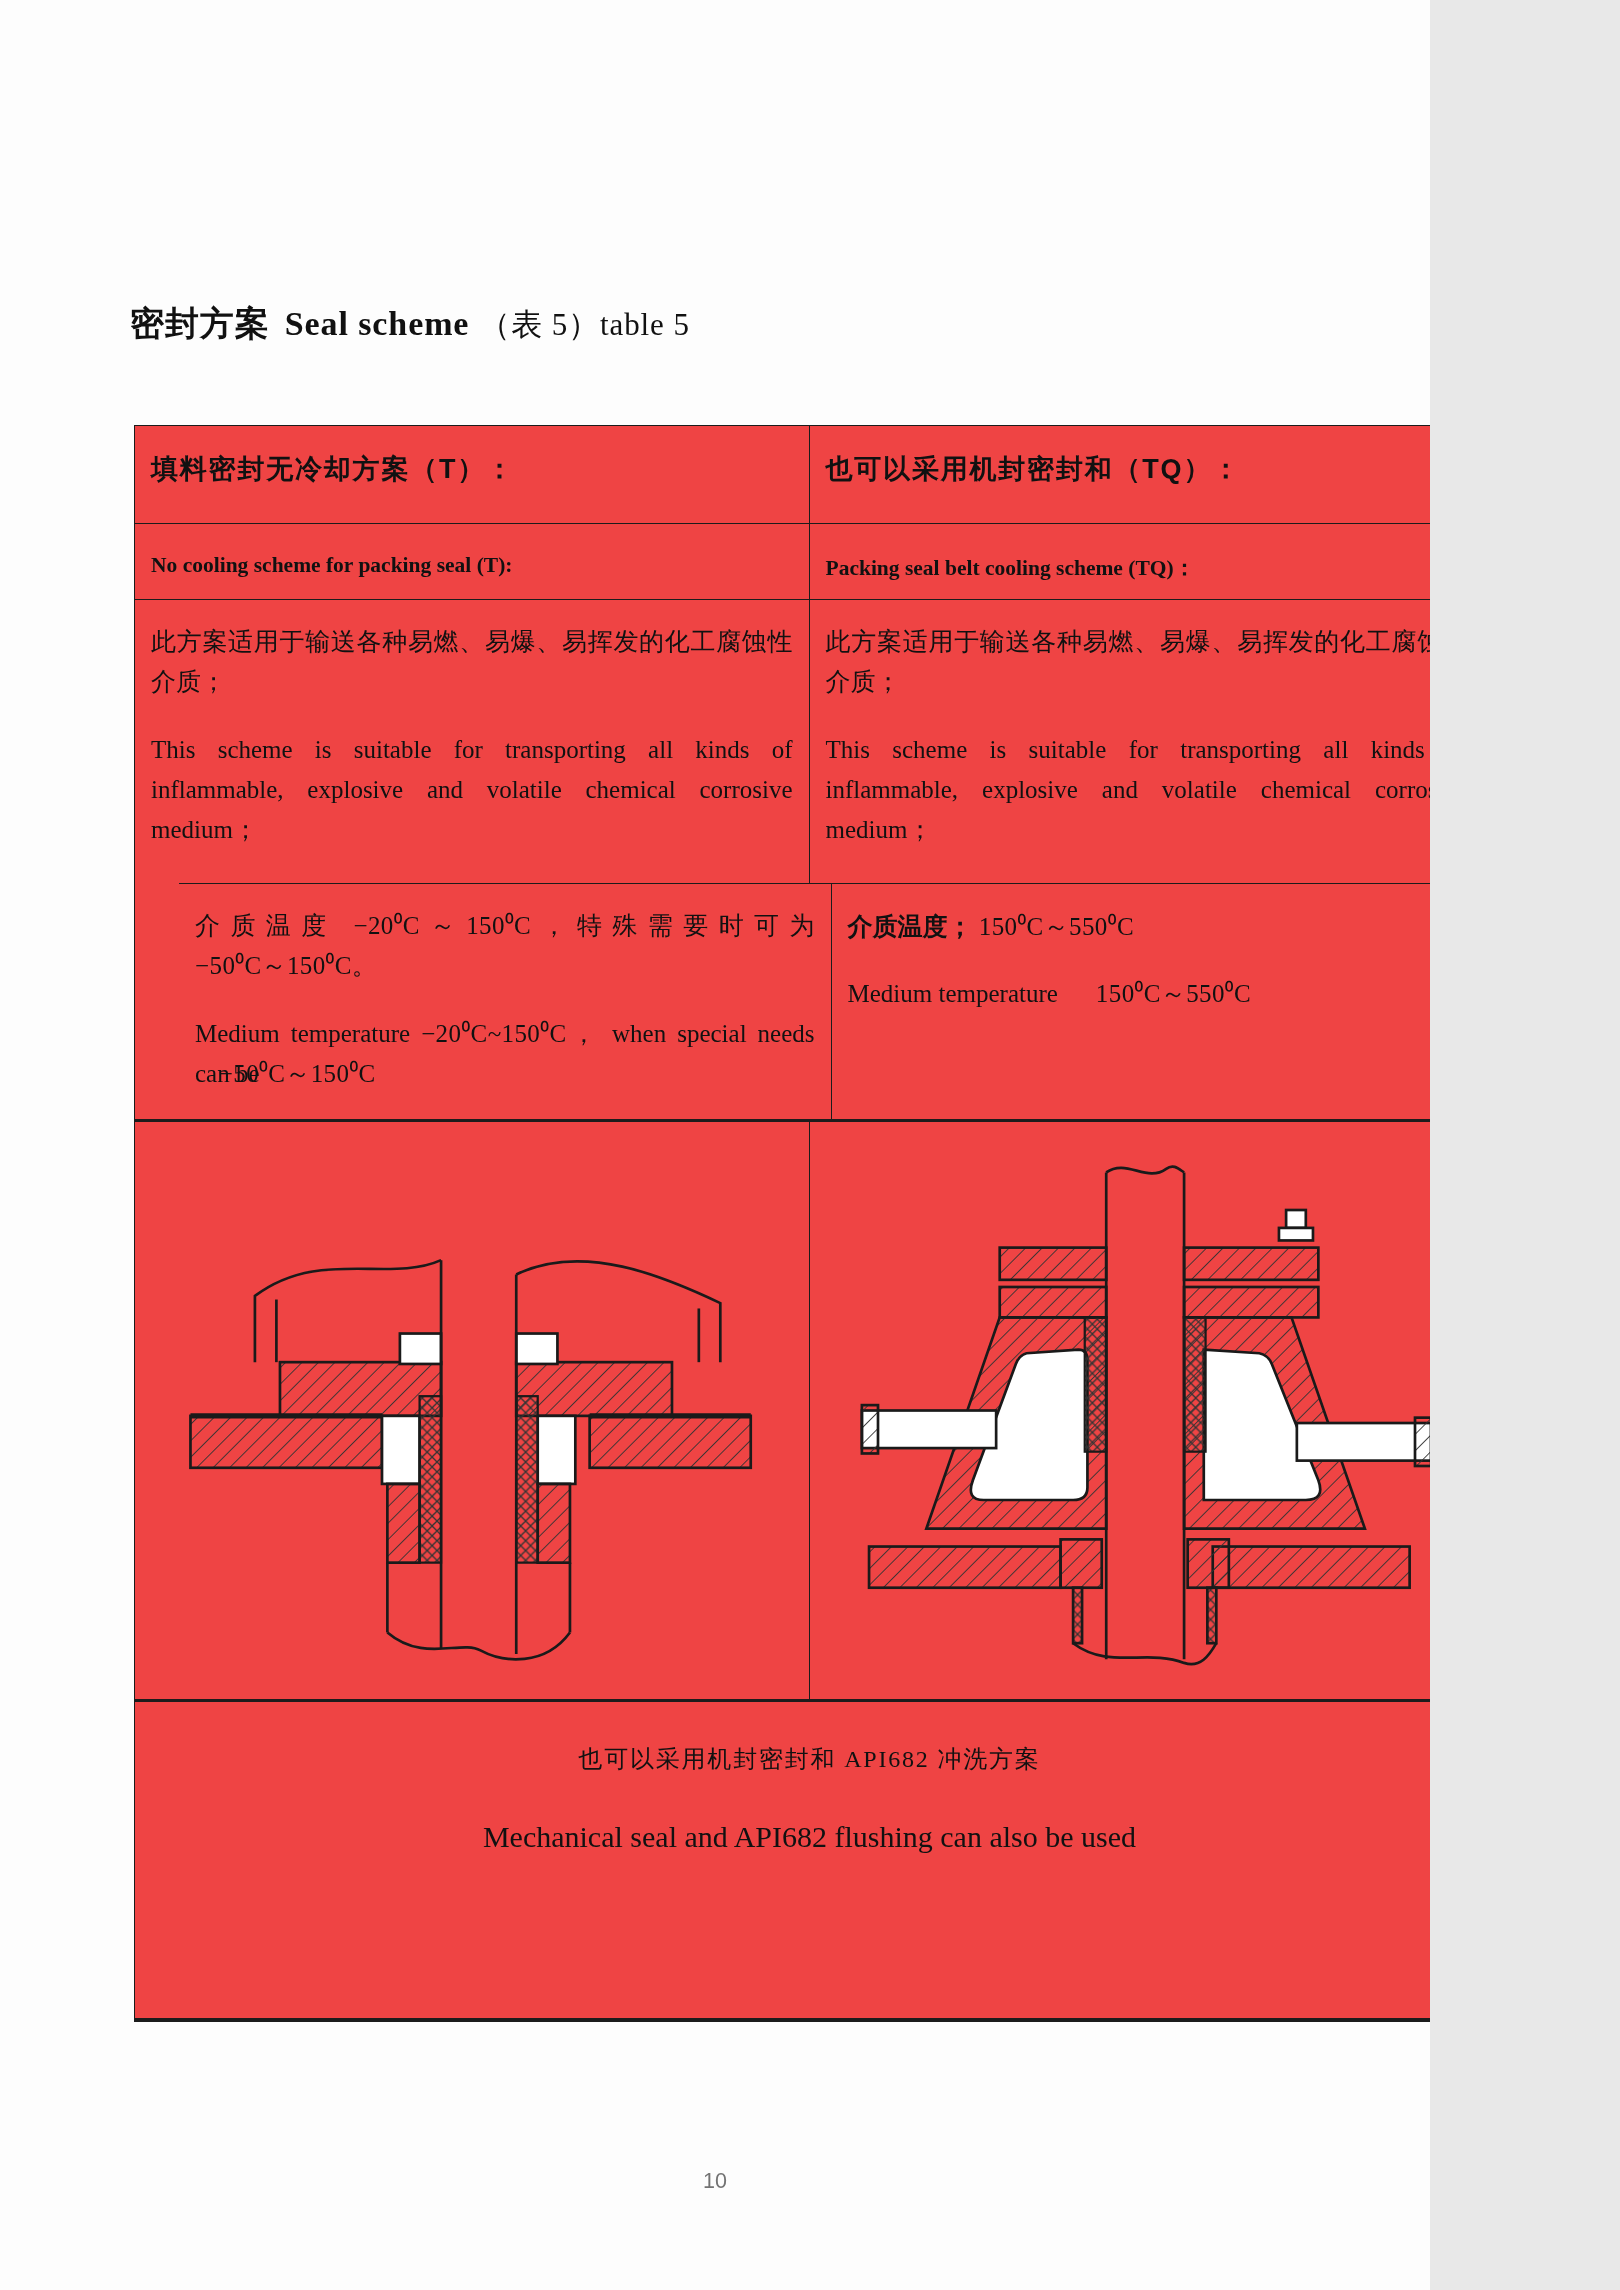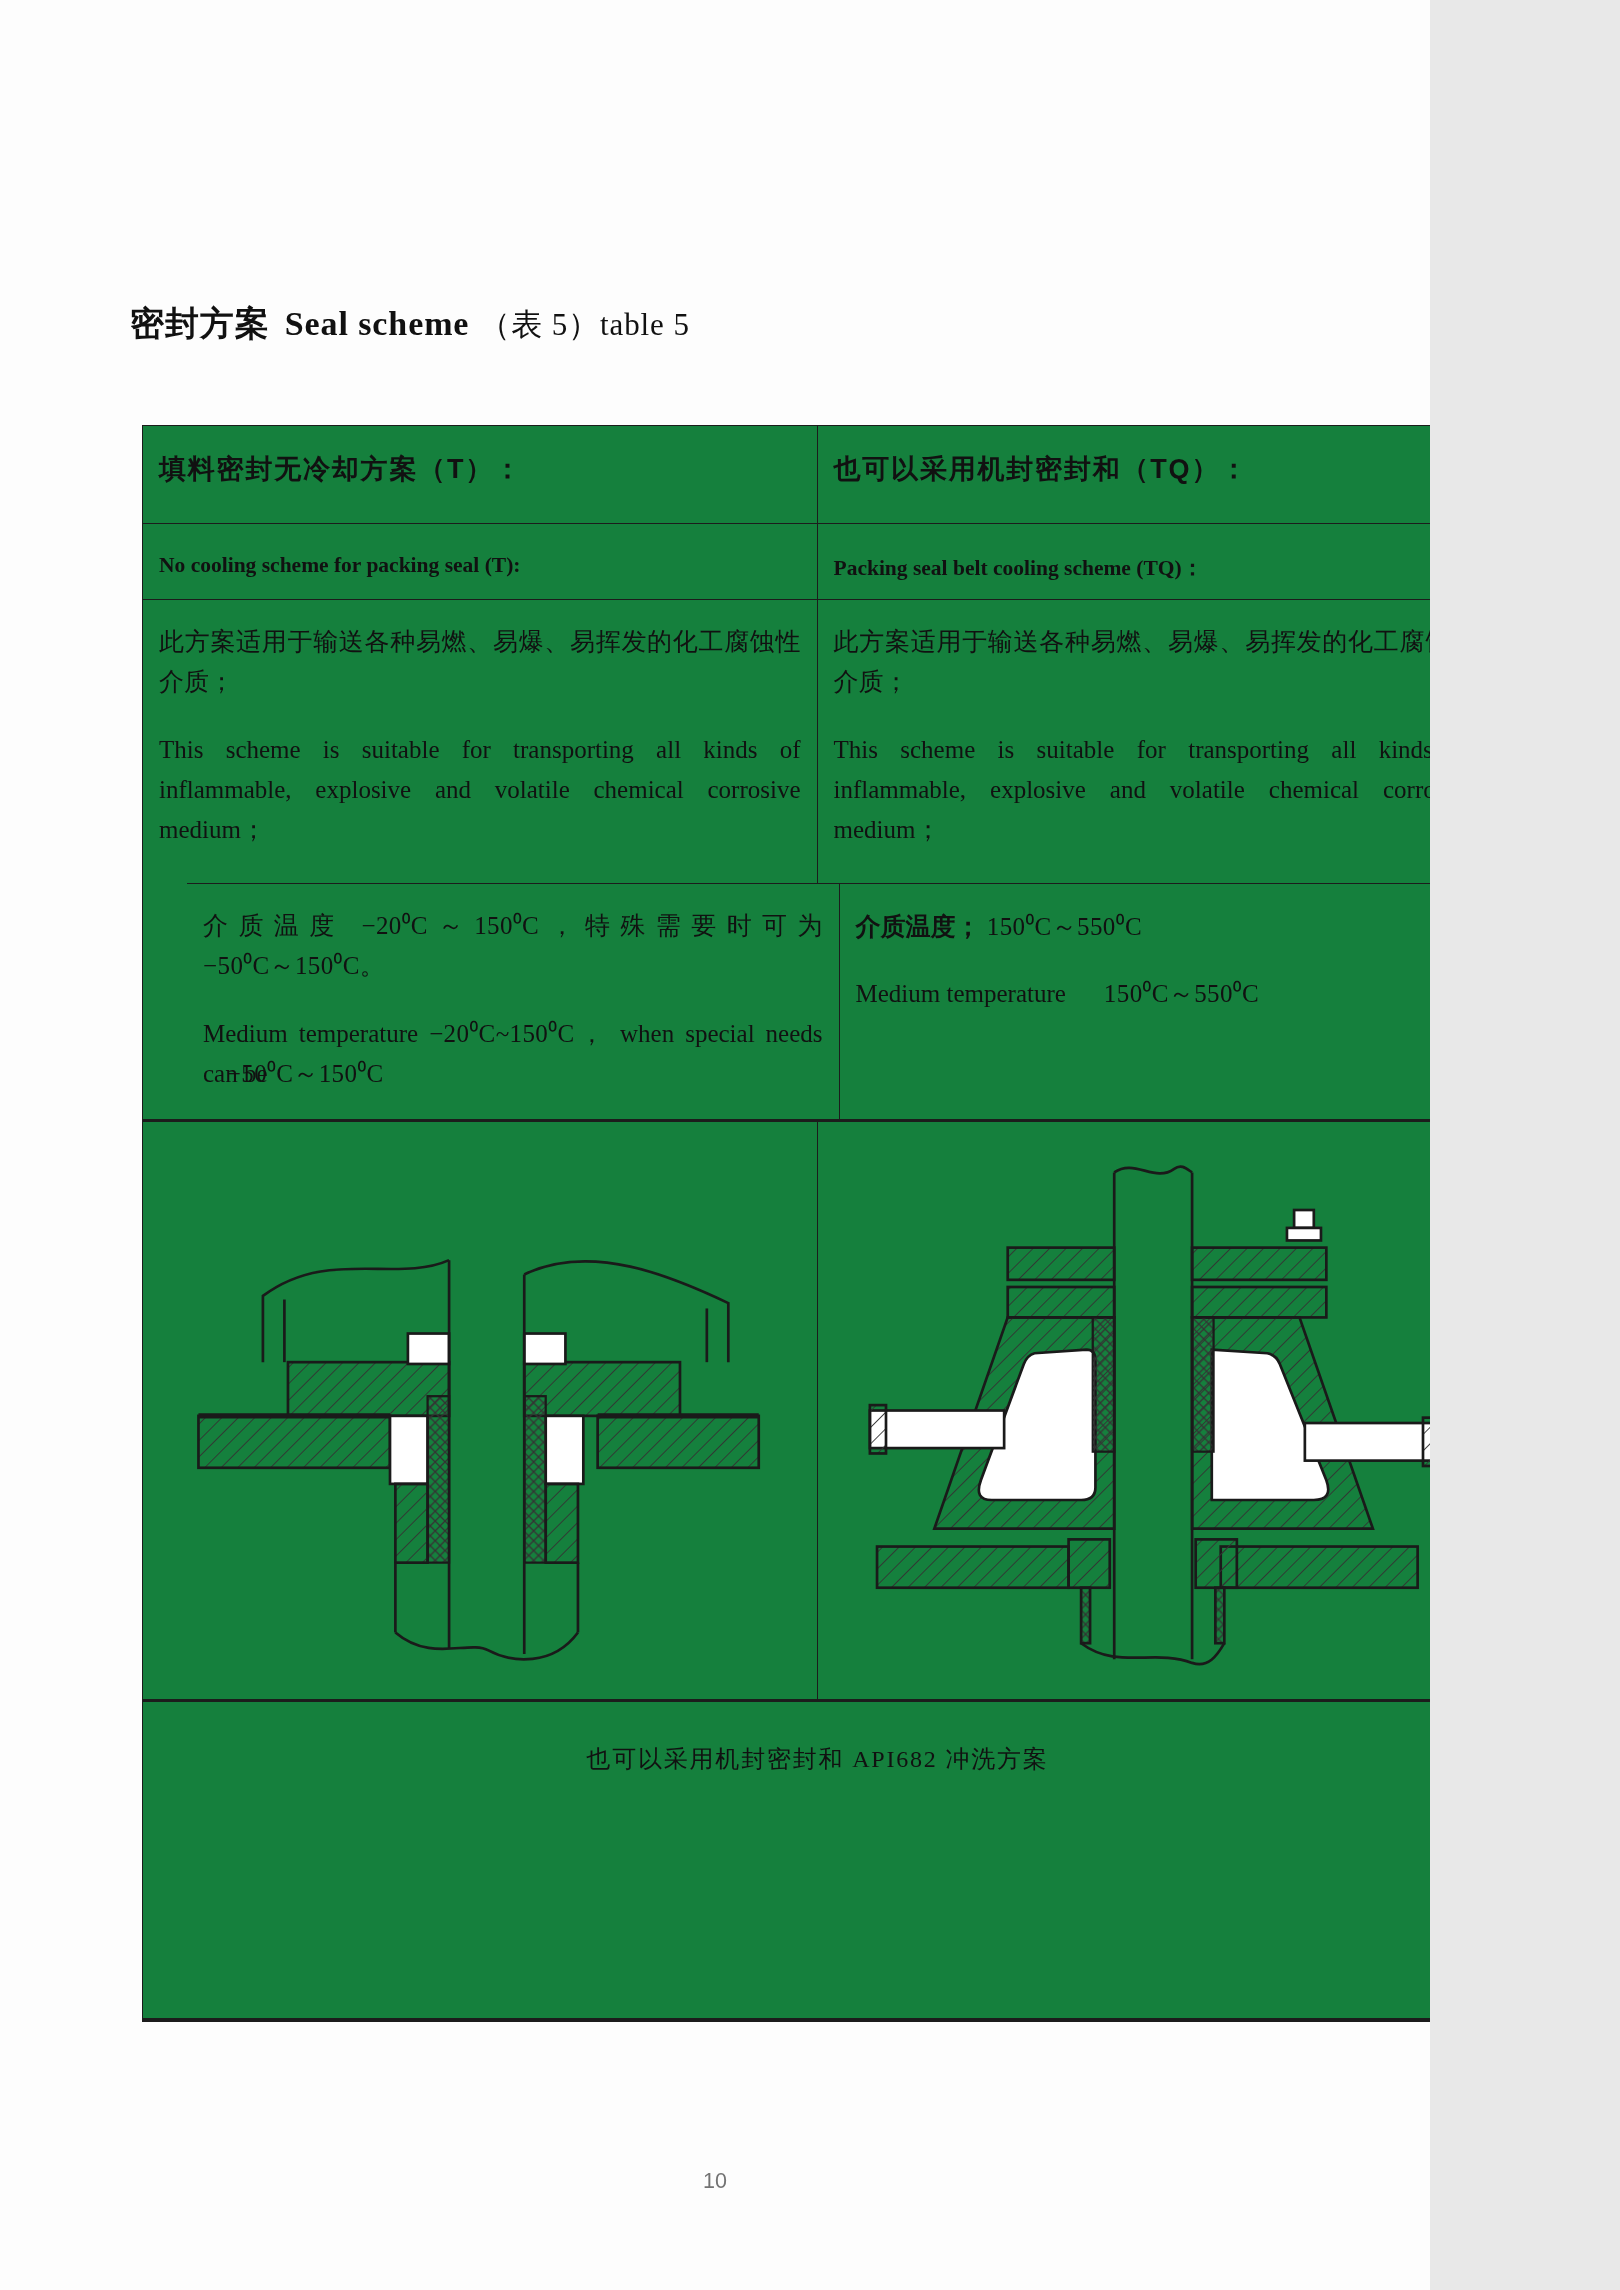--- a/index.html
+++ b/index.html
@@ -14,23 +14,23 @@
   
   #doc-title{
     position:absolute;left:130px;top:301px;
     white-space:nowrap;letter-spacing:0.9px;
   }
   .t-zh{font-family:"Liberation Sans", sans-serif;font-weight:bold;font-size:34px;}
   .t-en{font-family:"Liberation Serif", serif;font-weight:bold;font-size:34px;margin-left:10.7px;}
   .t-suffix{font-family:"Liberation Serif", serif;font-size:31px;margin-left:5.4px;font-weight:normal;}
   
   #seal-table{
-    position:absolute;left:142px;top:425px;width:1349px;
+    position:absolute;left:134px;top:425px;width:1349px;
     border:1.8px solid #1c1c1c;border-bottom-width:4.5px;
-    background:#15803d;
+    background:#ef4444;
   }
   .row{display:flex;border-top:1.8px solid #1c1c1c;box-sizing:border-box;}
   .row:first-child{border-top:none;}
   .row-diagram{border-top:3.6px solid #1c1c1c;}
   .row-footer{border-top:3.6px solid #1c1c1c;}
   .cell{width:50%;box-sizing:border-box;padding:0 16px;overflow:hidden;}
   .cell-left{border-right:1.8px solid #1c1c1c;}
   .cell-full{width:100%;}
   .row-header{height:97px;}
   .row-subheader{height:76px;}
@@ -234,20 +234,21 @@
               <path d="M248,560 C288,590 330,566 372,582 C390,588 400,574 408,560"></path>
             </g>
           </svg>
         </div>
       </div>
     </div>
 
     <div class="row row-footer">
       <div class="cell cell-full">
         <div class="footer-zh">也可以采用机封密封和 API682 冲洗方案</div>
+        <div class="footer-en">Mechanical seal and API682 flushing can also be used</div>
       </div>
     </div>
 
   </div>
 
   <div id="page-number">10</div>
 
 </div>
 
 

